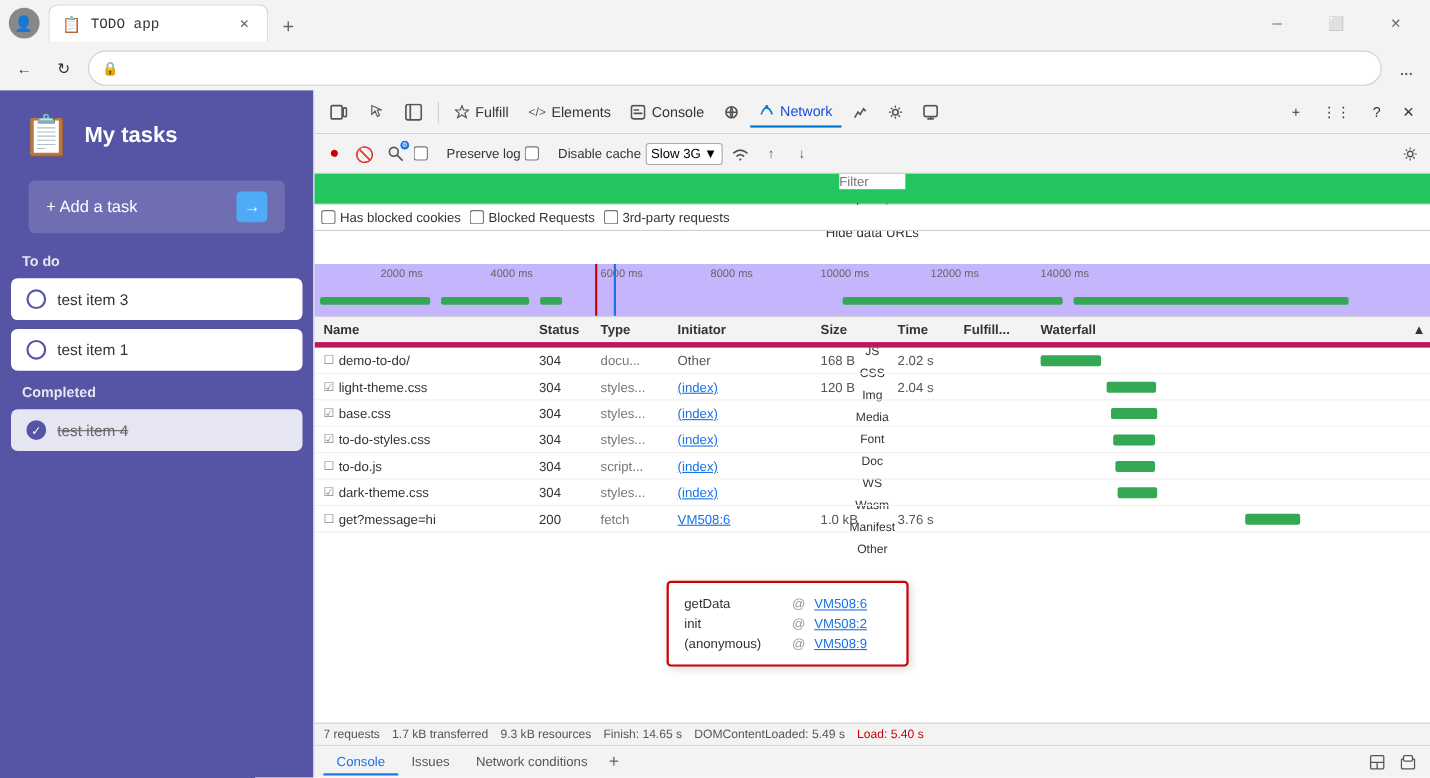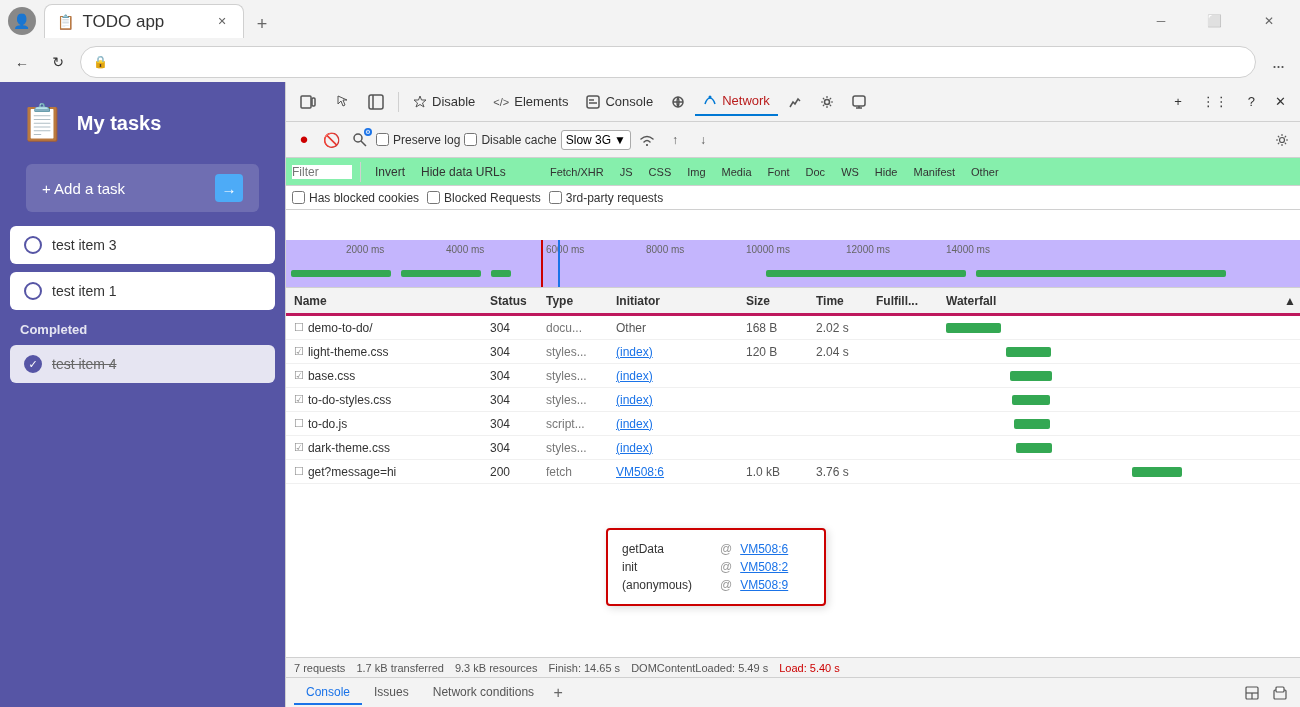--- a/index.html
+++ b/index.html
@@ -7,21 +7,21 @@
 
     
     .browser-window { width: 1300px; height: 707px; background: #f3f3f3; display: flex; flex-direction: column; }
 
     .title-bar { height: 42px; background: #f3f3f3; display: flex; align-items: center; padding: 0 8px; gap: 8px; }
     .window-controls-left { display: flex; align-items: center; gap: 4px; }
     .user-avatar { width: 28px; height: 28px; border-radius: 50%; background: #888; display: flex; align-items: center; justify-content: center; color: white; font-size: 14px; }
     .tabs-bar { display: flex; align-items: flex-end; flex: 1; gap: 0; }
     .tab { height: 34px; background: white; border-radius: 8px 8px 0 0; display: flex; align-items: center; padding: 0 12px; gap: 8px; font-size: 13px; min-width: 200px; border: 1px solid #d0d0d0; border-bottom: none; position: relative; }
     .tab-icon { font-size: 14px; }
-    .tab-title { flex: 1; font-size: 17px; color: #333; }
+    .tab-title { flex: 1; font-size: 13px; color: #333; font-family: Liberation Mono, monospace; }
     .tab-close { width: 18px; height: 18px; border-radius: 50%; display: flex; align-items: center; justify-content: center; cursor: pointer; font-size: 11px; color: #666; }
     .new-tab-btn { width: 28px; height: 28px; display: flex; align-items: center; justify-content: center; font-size: 18px; color: #666; cursor: pointer; margin-left: 4px; }
     .window-controls-right { display: flex; gap: 8px; margin-left: auto; }
     .win-btn { width: 46px; height: 32px; display: flex; align-items: center; justify-content: center; font-size: 12px; cursor: pointer; color: #666; }
 
     .address-bar { height: 40px; background: #f3f3f3; display: flex; align-items: center; padding: 0 8px; gap: 8px; }
     .nav-btn { width: 28px; height: 28px; border-radius: 50%; display: flex; align-items: center; justify-content: center; cursor: pointer; color: #333; font-size: 14px; }
     .url-bar { flex: 1; height: 32px; background: white; border: 1px solid #d0d0d0; border-radius: 16px; display: flex; align-items: center; padding: 0 12px; gap: 6px; font-size: 13px; color: #333; }
     .url-lock { font-size: 12px; color: #555; }
     .more-btn { width: 28px; height: 28px; border-radius: 50%; display: flex; align-items: center; justify-content: center; cursor: pointer; font-size: 18px; color: #555; letter-spacing: -1px; }
@@ -49,42 +49,42 @@
     
     .devtools-toolbar { height: 40px; background: #f3f3f3; border-bottom: 1px solid #d0d0d0; display: flex; align-items: center; padding: 0 6px; gap: 2px; }
     .dt-tool-btn { height: 28px; padding: 0 8px; display: flex; align-items: center; gap: 5px; font-size: 13px; color: #333; cursor: pointer; border-radius: 4px; white-space: nowrap; border: none; background: none; }
     .dt-tool-btn.active { color: #0078d4; border-bottom: 2px solid #0078d4; border-radius: 0; }
     .dt-tool-sep { width: 1px; height: 20px; background: #d0d0d0; margin: 0 4px; }
 
     
     .network-toolbar { height: 36px; background: #f3f3f3; border-bottom: 1px solid #d0d0d0; display: flex; align-items: center; padding: 0 6px; gap: 4px; font-size: 12px; }
     .nt-btn { width: 24px; height: 24px; border-radius: 50%; display: flex; align-items: center; justify-content: center; cursor: pointer; font-size: 14px; border: none; background: none; }
     .nt-btn.record { color: #cc0000; }
-    .nt-checkbox { display: flex; align-items: center; gap: 4px; font-size: 12px; color: #333; cursor: pointer; }
+    .nt-checkbox { display: flex; align-items: center; gap: 17px; font-size: 12px; color: #333; cursor: pointer; }
     .nt-checkbox input { margin: 0; }
     .nt-select { font-size: 12px; border: 1px solid #aaa; border-radius: 3px; padding: 2px 4px; background: white; display: flex; align-items: center; gap: 3px; cursor: pointer; }
     .nt-icon-btn { width: 24px; height: 24px; display: flex; align-items: center; justify-content: center; cursor: pointer; font-size: 12px; border: none; background: none; color: #555; }
 
     
-    .filter-bar { height: 28px; border-bottom: 1px solid #d0d0d0; display: flex; align-items: center; padding: 0 6px; gap: 4px; font-size: 12px; background: #86efac; }
+    .filter-bar { height: 28px; border-bottom: 1px solid #d0d0d0; display: flex; align-items: center; padding: 0 6px; gap: 4px; font-size: 12px; background: #22c55e; flex-direction: column; }
     .filter-input { border: none; outline: none; font-size: 12px; flex-shrink: 0; width: 60px; }
     .filter-btn { padding: 2px 6px; border-radius: 3px; cursor: pointer; font-size: 12px; color: #333; border: none; background: none; }
     .filter-type-btn { padding: 2px 6px; border-radius: 3px; cursor: pointer; font-size: 11px; color: #333; border: none; background: none; }
     .filter-type-btn.active { background: #1a73e8; color: white; border-radius: 3px; margin-top: 48px; }
 
     
     .cookie-bar { height: 24px; border-bottom: 1px solid #d0d0d0; display: flex; align-items: center; padding: 0 6px; gap: 8px; font-size: 12px; background: white; }
     .cookie-checkbox { display: flex; align-items: center; gap: 4px; font-size: 12px; color: #333; }
 
     
     .timeline-bar { height: 48px; border-bottom: 1px solid #d0d0d0; background: #c4b5fd; position: relative; overflow: hidden; margin-top: 30px; }
 
     
     .network-table-container { flex: 1; overflow: hidden; display: flex; flex-direction: column; }
-    .network-table-header { height: 28px; background: #f3f3f3; border-bottom: 3px solid #be185d; display: flex; align-items: center; font-size: 12px; font-weight: 600; color: #333; }
+    .network-table-header { height: 28px; background: #f3f3f3; border-bottom: 5px solid #be185d; display: flex; align-items: center; font-size: 12px; font-weight: 600; color: #333; }
     .col-name { width: 200px; padding: 0 8px; flex-shrink: 0; display: flex; align-items: center; gap: 4px; }
     .col-status { width: 56px; padding: 0 4px; flex-shrink: 0; }
     .col-type { width: 70px; padding: 0 4px; flex-shrink: 0; }
     .col-initiator { width: 130px; padding: 0 4px; flex-shrink: 0; }
     .col-size { width: 70px; padding: 0 4px; flex-shrink: 0; }
     .col-time { width: 60px; padding: 0 4px; flex-shrink: 0; }
     .col-fulfill { width: 70px; padding: 0 4px; flex-shrink: 0; }
     .col-waterfall { flex: 1; padding: 0 4px; display: flex; align-items: center; justify-content: space-between; }
 
     .network-table-body { flex: 1; overflow-y: auto; position: relative; }
@@ -159,20 +159,21 @@
     <div class="todo-sidebar">
       <div class="todo-header">
         <span class="todo-icon">📋</span>
         <span class="todo-title">My tasks</span>
       </div>
       <div class="add-task-btn">
         <span>+ Add a task</span>
         <div class="add-task-arrow">→</div>
       </div>
 
+      <div class="section-label">To do</div>
 
       <div class="task-item">
         <div class="task-checkbox"></div>
         <span class="task-label">test item 3</span>
       </div>
       <div class="task-item">
         <div class="task-checkbox"></div>
         <span class="task-label">test item 1</span>
       </div>
 
@@ -202,21 +203,21 @@
           <svg width="16" height="16" viewBox="0 0 16 16">
               <rect x="1" y="1" width="14" height="14" rx="2" stroke="#555" stroke-width="1.5" fill="none"></rect>
               <line x1="5" y1="1" x2="5" y2="15" stroke="#555" stroke-width="1.5"></line>
             </svg>
         </button>
         <div class="dt-tool-sep"></div>
         <button class="dt-tool-btn">
           <svg width="14" height="14" viewBox="0 0 14 14">
               <path d="M7 1 L8.5 5 L13 5 L9.5 8 L11 12 L7 9.5 L3 12 L4.5 8 L1 5 L5.5 5 Z" stroke="#555" stroke-width="1" fill="none"></path>
             </svg>
-          <span>Disable</span>
+          <span>Fulfill</span>
         </button>
         <button class="dt-tool-btn">
           <span style="font-size:11px;color:#555;">&lt;/&gt;</span>
           <span>Elements</span>
         </button>
         <button class="dt-tool-btn">
           <svg width="14" height="14" viewBox="0 0 14 14">
               <rect x="1" y="1" width="12" height="12" rx="2" stroke="#555" stroke-width="1.5" fill="none"></rect>
               <line x1="3" y1="5" x2="8" y2="5" stroke="#555" stroke-width="1.5"></line>
               <line x1="3" y1="8" x2="11" y2="8" stroke="#555" stroke-width="1.5"></line>
@@ -229,21 +230,21 @@
               <line x1="2" y1="7" x2="12" y2="7" stroke="#555" stroke-width="1.5"></line>
               <path d="M7 2 Q9 7 7 12" stroke="#555" stroke-width="1.5" fill="none"></path>
               <path d="M7 2 Q5 7 7 12" stroke="#555" stroke-width="1.5" fill="none"></path>
             </svg>
         </button>
         <button class="dt-tool-btn active">
           <svg width="14" height="14" viewBox="0 0 14 14">
               <path d="M2 10 Q4 4 7 4 Q10 4 12 10" stroke="#0078d4" stroke-width="1.5" fill="none"></path>
               <circle cx="7" cy="3" r="1.5" fill="#0078d4"></circle>
             </svg>
-          <span style="color:#b91c1c;">Network</span>
+          <span style="color:#1d4ed8;">Network</span>
         </button>
         <button class="dt-tool-btn">
           <svg width="14" height="14" viewBox="0 0 14 14">
               <path d="M2 12 L5 7 L7 9 L10 4 L12 6" stroke="#555" stroke-width="1.5" fill="none"></path>
             </svg>
         </button>
         <button class="dt-tool-btn">
           <svg width="14" height="14" viewBox="0 0 14 14">
               <circle cx="7" cy="7" r="2.5" stroke="#555" stroke-width="1.5" fill="none"></circle>
               <path d="M7 1 L7 3 M7 11 L7 13 M1 7 L3 7 M11 7 L13 7 M2.9 2.9 L4.3 4.3 M9.7 9.7 L11.1 11.1 M11.1 2.9 L9.7 4.3 M4.3 9.7 L2.9 11.1" stroke="#555" stroke-width="1.2"></path>
@@ -310,21 +311,21 @@
         <button class="filter-btn">Hide data URLs</button>
         <button class="filter-type-btn active">All</button>
         <button class="filter-type-btn">Fetch/XHR</button>
         <button class="filter-type-btn">JS</button>
         <button class="filter-type-btn">CSS</button>
         <button class="filter-type-btn">Img</button>
         <button class="filter-type-btn">Media</button>
         <button class="filter-type-btn">Font</button>
         <button class="filter-type-btn">Doc</button>
         <button class="filter-type-btn">WS</button>
-        <button class="filter-type-btn">Hide</button>
+        <button class="filter-type-btn">Wasm</button>
         <button class="filter-type-btn">Manifest</button>
         <button class="filter-type-btn">Other</button>
       </div>
 
       <div class="cookie-bar">
         <label class="cookie-checkbox">
           <input type="checkbox" style="">
           <span>Has blocked cookies</span>
         </label>
         <label class="cookie-checkbox">

